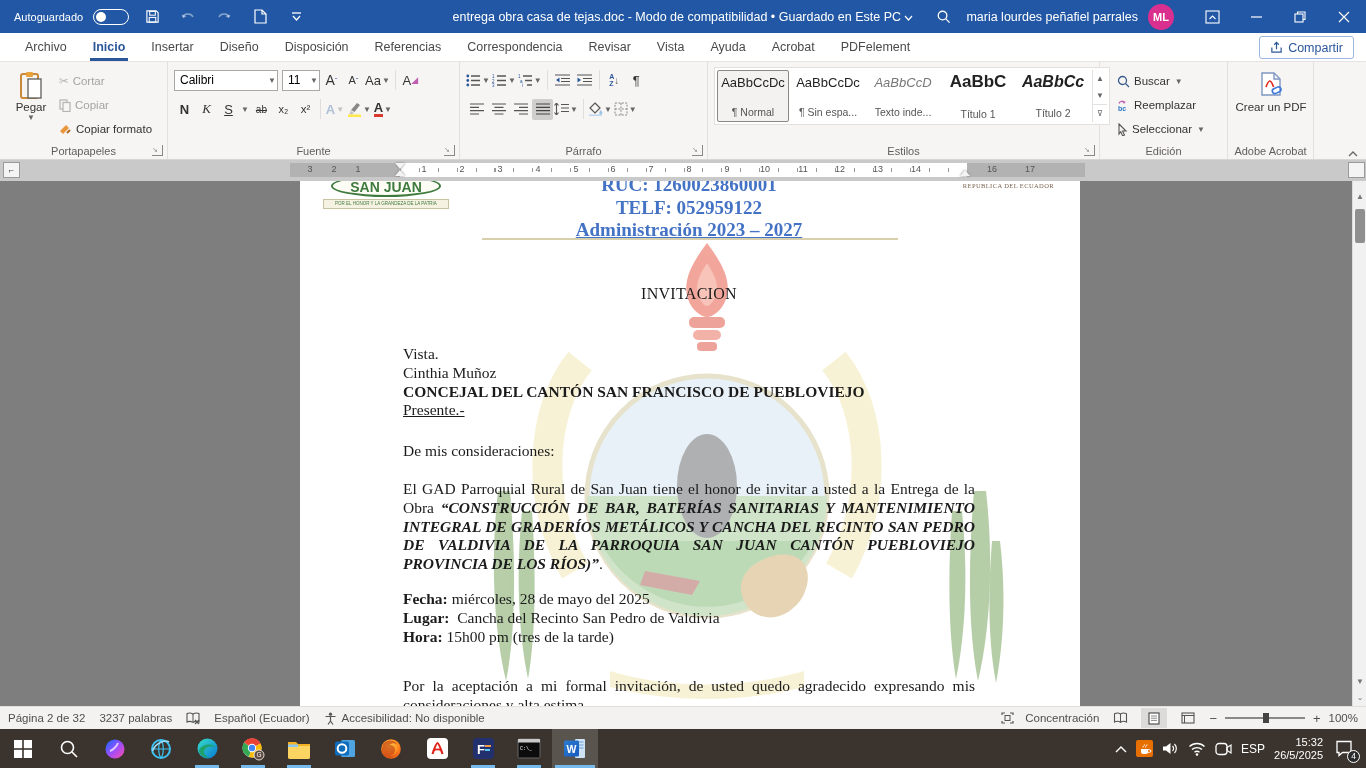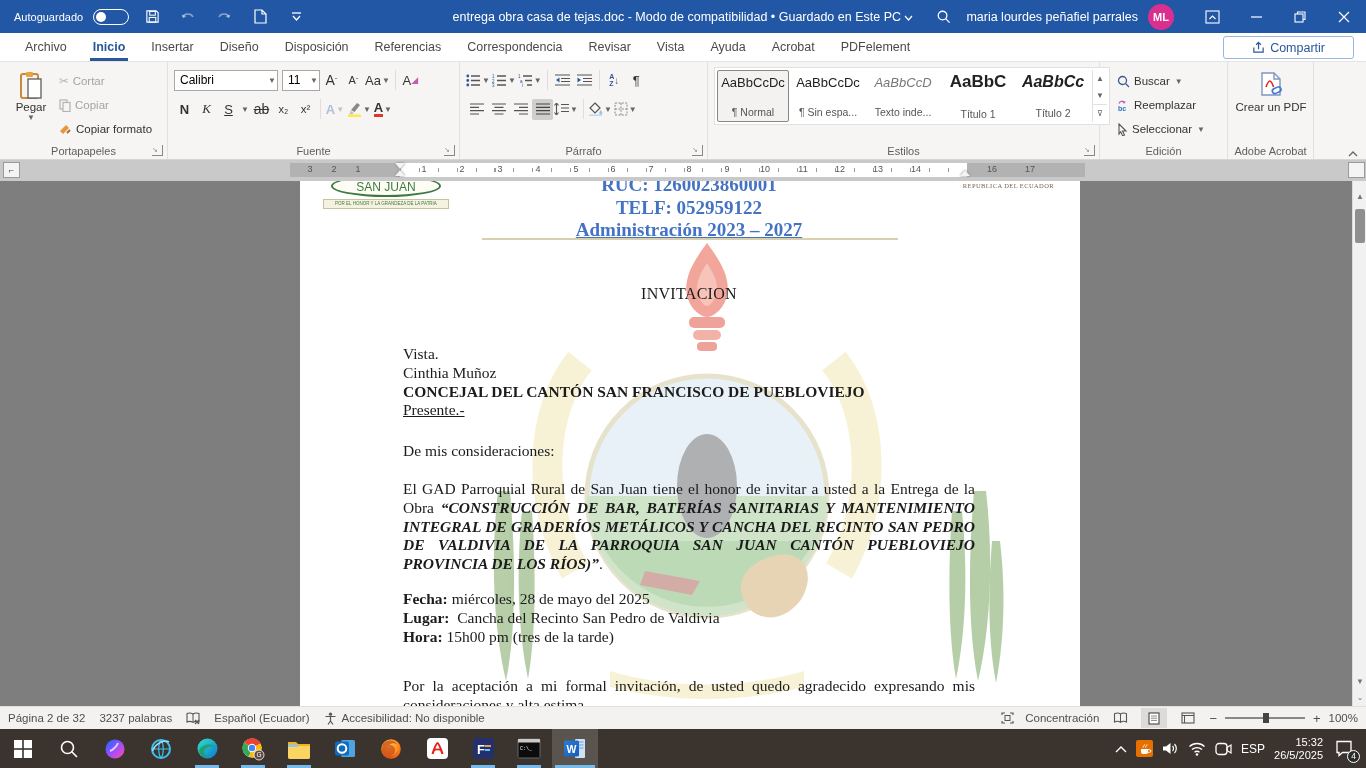--- a/index.html
+++ b/index.html
@@ -19,21 +19,21 @@
   .tb-right { margin-left:auto; display:flex; align-items:center; height:100%; }
   .tb-user { font-size:12.5px; margin:0 10px; }
   .avatar { width:26px; height:26px; border-radius:50%; background:#d9308f; color:#fff; display:flex; align-items:center; justify-content:center; font-size:11px; font-weight:bold; margin-right:16px; }
   .winbtn { width:44px; height:33px; display:flex; align-items:center; justify-content:center; }
 
   
   .tabrow { height:29px; background:#fff; display:flex; align-items:center; padding-left:12px; border-bottom:1px solid #e6e4e2; position:relative; }
   .tab { padding:0 13px; height:100%; display:flex; align-items:center; font-size:12.5px; color:#4a4a4a; position:relative; }
   .tab.active { color:#2b579a; font-weight:bold; }
   .tab.active::after { content:""; position:absolute; left:10px; right:10px; bottom:0; height:3px; background:#2b579a; }
-  .sharebtn { position:absolute; right:12px; top:3px; height:23px; border:1px solid #9cb6dd; border-radius:3px; color:#2b579a; display:flex; align-items:center; gap:5px; padding:0 28px; font-size:12.5px; background:#fff; }
+  .sharebtn { position:absolute; right:12px; top:3px; height:23px; border:1px solid #9cb6dd; border-radius:3px; color:#2b579a; display:flex; align-items:center; gap:5px; padding:0 10px; font-size:12.5px; background:#fff; }
 
   
   .ribbon { height:98px; background:#f6f5f4; display:flex; border-bottom:1px solid #d8d6d4; position:relative; }
   .grp { position:relative; border-right:1px solid #e3e1df; padding:5px 6px 18px 6px; }
   .grp-label { position:absolute; bottom:2px; left:0; right:0; text-align:center; font-size:11px; color:#605e5c; }
   .launcher { position:absolute; bottom:3px; right:4px; width:11px; height:11px; border-right:1.2px solid #8a8886; border-bottom:1.2px solid #8a8886; font-size:7px; color:#8a8886; line-height:9px; text-align:left; }
   .bigbtn { display:flex; flex-direction:column; align-items:center; justify-content:flex-start; width:50px; height:72px; padding-top:4px; border-radius:2px; font-size:11.5px; color:#333; }
   .smallcol { display:flex; flex-direction:column; justify-content:flex-start; gap:4px; padding-top:4px; }
   .sbtn { display:flex; align-items:center; gap:4px; font-size:11.5px; height:20px; padding:0 3px; color:#333; }
   .sbtn.dis { color:#a6a4a2; }
@@ -265,21 +265,21 @@
       <span class="btn16" style="font-weight:bold;">
           <span>N</span>
         </span>
       <span class="btn16" style="font-style:italic;font-family:'Liberation Serif',serif;">
           <span>K</span>
         </span>
       <span class="btn16" style="text-decoration:underline;">
           <span>S</span>
         </span>
       <span class="dd">▼</span>
-      <span class="btn16" style="text-decoration:line-through;font-size:14px;">
+      <span class="btn16" style="text-decoration:line-through;font-size:10px;">
           <span>ab</span>
         </span>
       <span class="btn16" style="font-size:11px;">
           <span>x₂</span>
         </span>
       <span class="btn16" style="font-size:11.5px;">
           <span>x²</span>
         </span>
       <span class="vsep"></span>
       <span class="btn16" style="color:#aebfd6;font-weight:bold;">
@@ -546,21 +546,21 @@
       <g opacity="0.5" fill="#6f9e54">
         <path d="M28 250 C20 320 24 390 36 440 C46 390 46 320 40 250z"></path>
         <path d="M52 270 C46 330 48 390 58 438 C66 392 66 330 62 270z"></path>
         <path d="M516 250 C524 320 520 390 508 440 C498 390 498 320 504 250z"></path>
         <path d="M492 270 C498 330 496 390 486 438 C478 392 478 330 482 270z"></path>
         <path d="M530 300 C536 350 534 400 526 442 C518 400 518 350 522 300z"></path>
       </g>
     </svg>
 
     <div style="position:absolute; left:22px; top:-6px; width:128px; text-align:center;">
-      <div style="width:110px; height:22px; margin:0 auto; border:2px solid #3e7a3e; border-radius:50%; background:#fdfdf6; color:#3e7a3e; font-weight:normal; font-size:12px; line-height:20px; overflow:hidden;">SAN JUAN</div>
+      <div style="width:110px; height:22px; margin:0 auto; border:2px solid #3e7a3e; border-radius:50%; background:#fdfdf6; color:#3e7a3e; font-weight:bold; font-size:14px; line-height:20px; overflow:hidden;">SAN JUAN</div>
       <div style="width:126px; margin:2px auto 0; background:#f6f2e2; border:1px solid #c9c2a0; color:#3e7a3e; font-size:4.5px; line-height:6px; padding:1px 0;">POR EL HONOR Y LA GRANDEZA DE LA PATRIA</div>
     </div>
     <div class="hdrblue" style="top:-7px;">RUC: 1260023860001</div>
     <div class="hdrblue" style="top:16px;">TELF: 052959122</div>
     <div class="hdrblue" style="top:38px; text-decoration:underline;">Administración 2023 – 2027</div>
     <div style="position:absolute; left:182px; top:57px; width:416px; height:2px; background:#d8d0ac;"></div>
     <div style="position:absolute; right:26px; top:1px; font-size:6.5px; letter-spacing:0.4px; color:#7d6652; font-family:'Liberation Serif',serif;">REPUBLICA DEL ECUADOR</div>
 
     <div class="doc-block serif" style="top:104px; text-align:center; font-size:16px; letter-spacing:0.3px;">INVITACION</div>
 

